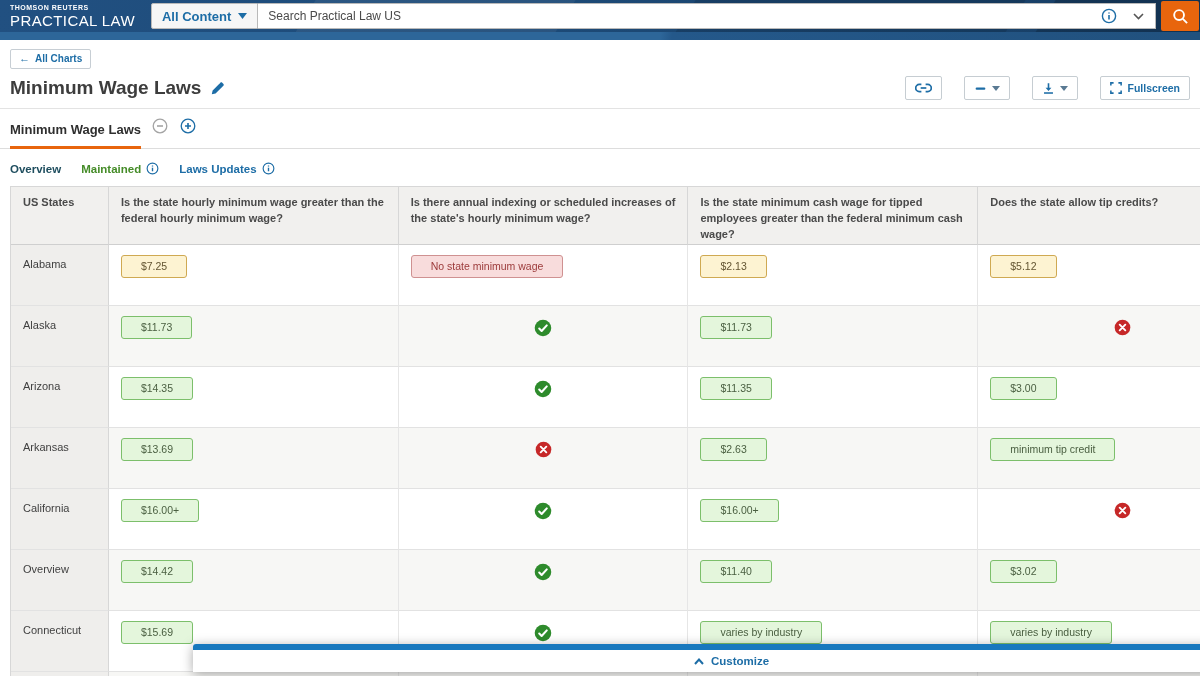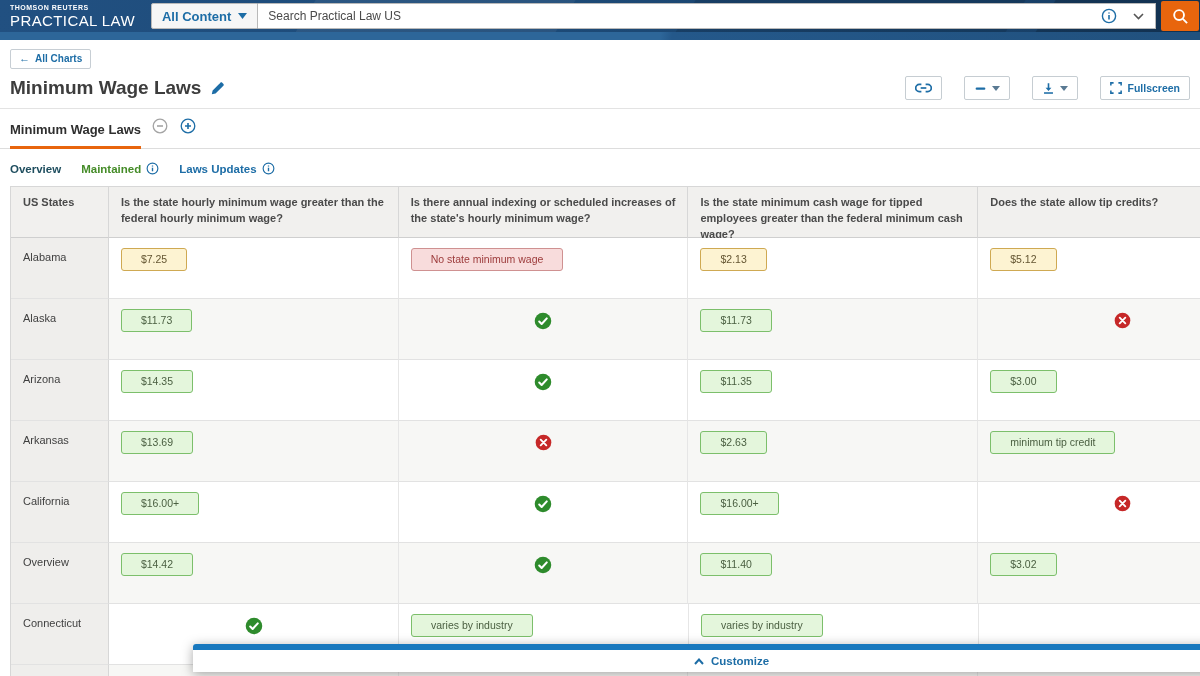--- a/index.html
+++ b/index.html
@@ -61,21 +61,21 @@
   .overview-link { color:#1f4e5f; }
   .maintained-link { color:var(--maintained_green,#458c28); }
   .updates-link { color:var(--link_blue,#1d6da6); }
   .subnav .info-btn svg { display:block; }
 
   
   .table-clip { margin-left:10px; width:1190px; overflow:hidden; }
   .wage-table { width:1258px; border-left:1px solid #d7d7d7; border-top:1px solid #d7d7d7; }
   .t-row { display:flex; }
   .h-cell { background:#f1f0ee; font-size:11px; font-weight:bold; color:#4a4a4a; padding:8px 12px;
-    border-right:1px solid #d7d7d7; border-bottom:1px solid #cfcfcf; line-height:1.45; height:51px; }
+    border-right:1px solid #d7d7d7; border-bottom:1px solid #cfcfcf; line-height:1.45; height:58px; }
   .h-cell.state { width:98px; }
   .h-cell.q { width:290px; }
   .state-cell { width:98px; background:#efeeec; font-weight:normal; font-size:11px; color:#3f3f3f; padding:13px 12px;
     border-right:1px solid #d7d7d7; border-bottom:1px solid #e2e2e2; height:61px; }
   .d-cell { width:290px; border-right:1px solid #e6e6e6; border-bottom:1px solid #e2e2e2; padding:10px 12px; height:61px; background:#fff; }
   .t-row.alt .d-cell { background:#f7f7f5; }
   .icon-cell { display:flex; justify-content:center; padding-top:13px; }
   .badge { display:inline-block; font-size:10.5px; padding:4px 19px; border-radius:3px; border:1px solid; line-height:1.25; }
   .badge.yellow { background:var(--badge_yellow_bg,#fdf3d2); border-color:#cfa952; color:#635532; }
   .badge.green  { background:var(--badge_green_bg,#e4f6dc); border-color:#7cbf6b; color:#4a5f41; }
@@ -318,20 +318,21 @@
             <svg width="18" height="18" viewBox="0 0 20 20">
     <circle cx="10" cy="10" r="9.2" fill="var(--check_green,#2e8b2c)"></circle>
     <path d="M5.8 10.6l2.7 2.7 5.7-6.2" stroke="#fff" stroke-width="2.3" fill="none" stroke-linecap="round" stroke-linejoin="round"></path>
   </svg>
           </div>
           <div class="d-cell"><span class="badge green">$11.40</span></div>
           <div class="d-cell"><span class="badge green">$3.02</span></div>
         </div>
         <div class="t-row body">
           <div class="state-cell">Connecticut</div>
+          <div class="d-cell"><span class="badge green">$15.69</span></div>
           <div class="d-cell icon-cell">
             <svg width="18" height="18" viewBox="0 0 20 20">
     <circle cx="10" cy="10" r="9.2" fill="var(--check_green,#2e8b2c)"></circle>
     <path d="M5.8 10.6l2.7 2.7 5.7-6.2" stroke="#fff" stroke-width="2.3" fill="none" stroke-linecap="round" stroke-linejoin="round"></path>
   </svg>
           </div>
           <div class="d-cell"><span class="badge green">varies by industry</span></div>
           <div class="d-cell"><span class="badge green">varies by industry</span></div>
         </div>
         <div class="t-row body alt">

